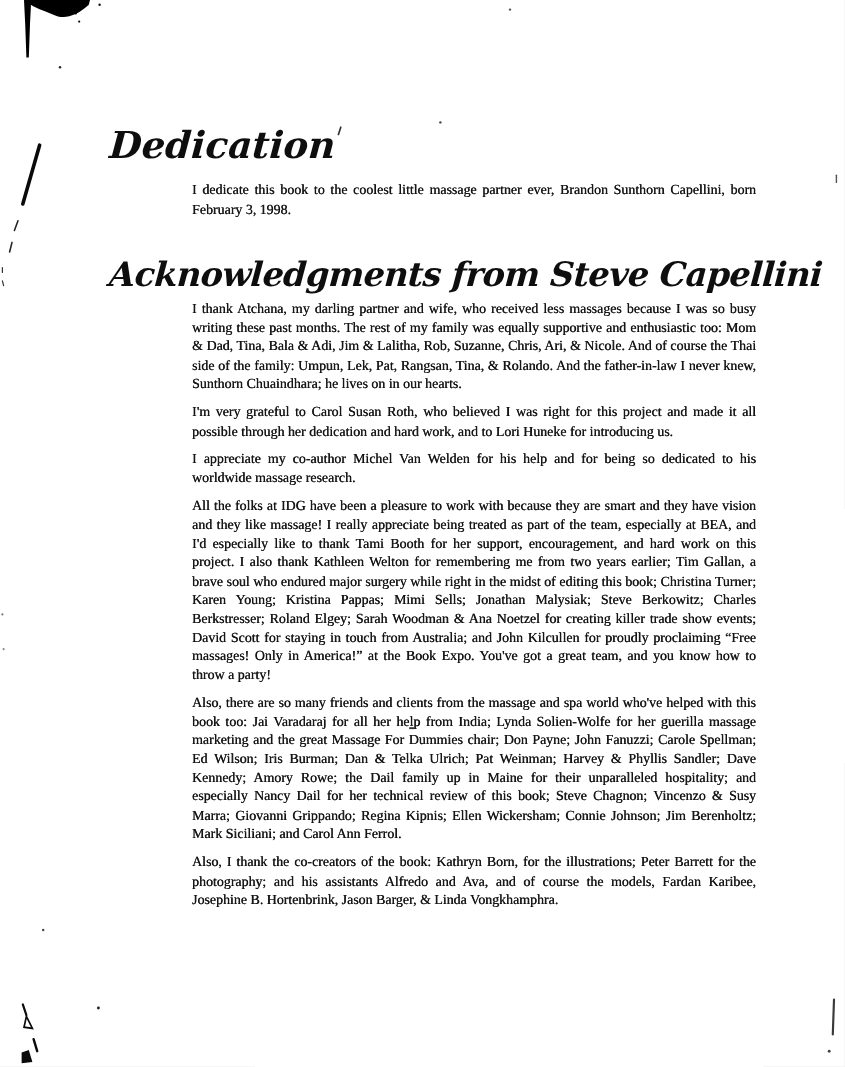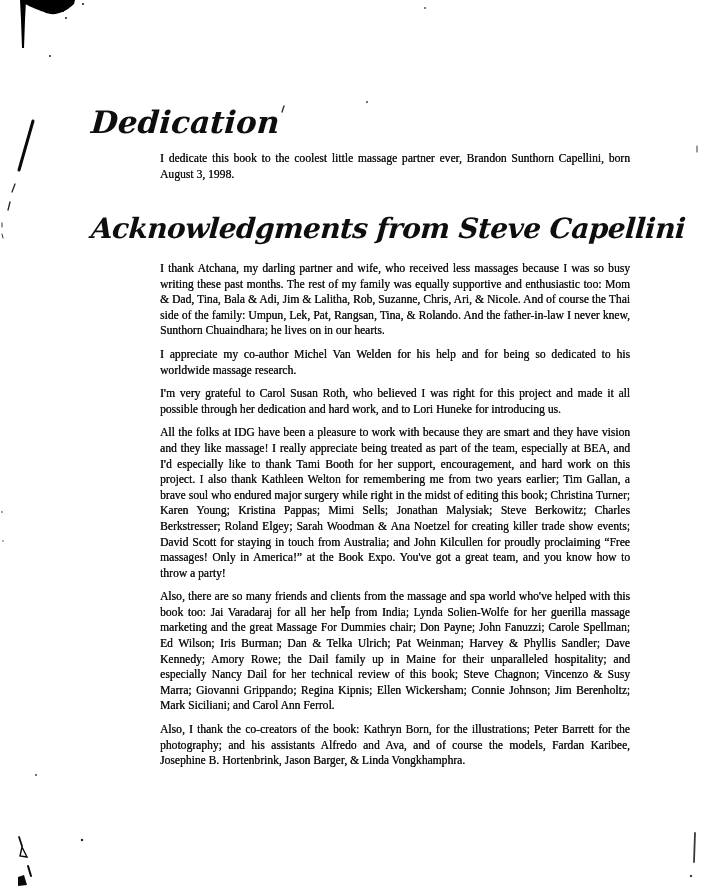--- a/index.html
+++ b/index.html
@@ -41,47 +41,47 @@
   .body-col {
     position: absolute;
     left: 160px;
     width: 470px;
     font-size: 11.6px;
     line-height: 15.6px;
     text-align: justify;
     text-shadow: 0.25px 0 0 currentColor;
   }
   #dedication-body { top: 151px; }
-  #ack-body { top: 261px; }
+  #ack-body { top: 250px; }
   .body-col p { margin: 0 0 8px 0; }
   .body-col p:last-child { margin-bottom: 0; }
   .artifacts {
     position: absolute;
     left: 0; top: 0;
     width: 704px; height: 889px;
     pointer-events: none;
   }
 </style>
 </head>
 <body>
 
 <div class="page">
 
   <h1 class="script-heading" id="dedication-heading">Dedication</h1>
 
   <div class="body-col" id="dedication-body">
-    <p>I dedicate this book to the coolest little massage partner ever, Brandon Sunthorn Capellini, born August 3, 1998.</p>
+    <p>I dedicate this book to the coolest little massage partner ever, Brandon Sunthorn Capellini, born February 3, 1998.</p>
   </div>
 
   <h1 class="script-heading" id="ack-heading">Acknowledgments from Steve Capellini</h1>
 
   <div class="body-col" id="ack-body">
     <p>I thank Atchana, my darling partner and wife, who received less massages because I was so busy writing these past months. The rest of my family was equally supportive and enthusiastic too: Mom &amp; Dad, Tina, Bala &amp; Adi, Jim &amp; Lalitha, Rob, Suzanne, Chris, Ari, &amp; Nicole. And of course the Thai side of the family: Umpun, Lek, Pat, Rangsan, Tina, &amp; Rolando. And the father-in-law I never knew, Sunthorn Chuaindhara; he lives on in our hearts.</p>
+    <p>I'm very grateful to Carol Susan Roth, who believed I was right for this project and made it all possible through her dedication and hard work, and to Lori Huneke for introducing us.</p>
     <p>I appreciate my co-author Michel Van Welden for his help and for being so dedicated to his worldwide massage research.</p>
-    <p>I'm very grateful to Carol Susan Roth, who believed I was right for this project and made it all possible through her dedication and hard work, and to Lori Huneke for introducing us.</p>
     <p>All the folks at IDG have been a pleasure to work with because they are smart and they have vision and they like massage! I really appreciate being treated as part of the team, especially at BEA, and I'd especially like to thank Tami Booth for her support, encouragement, and hard work on this project. I also thank Kathleen Welton for remembering me from two years earlier; Tim Gallan, a brave soul who endured major surgery while right in the midst of editing this book; Christina Turner; Karen Young; Kristina Pappas; Mimi Sells; Jonathan Malysiak; Steve Berkowitz; Charles Berkstresser; Roland Elgey; Sarah Woodman &amp; Ana Noetzel for creating killer trade show events; David Scott for staying in touch from Australia; and John Kilcullen for proudly proclaiming “Free massages! Only in America!” at the Book Expo. You've got a great team, and you know how to throw a party!</p>
     <p>Also, there are so many friends and clients from the massage and spa world who've helped with this book too: Jai Varadaraj for all her help from India; Lynda Solien-Wolfe for her guerilla massage marketing and the great Massage For Dummies chair; Don Payne; John Fanuzzi; Carole Spellman; Ed Wilson; Iris Burman; Dan &amp; Telka Ulrich; Pat Weinman; Harvey &amp; Phyllis Sandler; Dave Kennedy; Amory Rowe; the Dail family up in Maine for their unparalleled hospitality; and especially Nancy Dail for her technical review of this book; Steve Chagnon; Vincenzo &amp; Susy Marra; Giovanni Grippando; Regina Kipnis; Ellen Wickersham; Connie Johnson; Jim Berenholtz; Mark Siciliani; and Carol Ann Ferrol.</p>
     <p>Also, I thank the co-creators of the book: Kathryn Born, for the illustrations; Peter Barrett for the photography; and his assistants Alfredo and Ava, and of course the models, Fardan Karibee, Josephine B. Hortenbrink, Jason Barger, &amp; Linda Vongkhamphra.</p>
   </div>
 
   <svg class="artifacts" viewBox="0 0 704 889" xmlns="http://www.w3.org/2000/svg">
 
     <path d="M20,0 L75,0 L74,4 C62,15 52,16 44,12 C36,9 28,6 24,3 Z" fill="#000"></path>
     <path d="M20,0 L26,0 L25,20 L24,48 L22,48 L21,20 Z" fill="#000"></path>
     <circle cx="63" cy="11" r="1.1" fill="#000"></circle>

